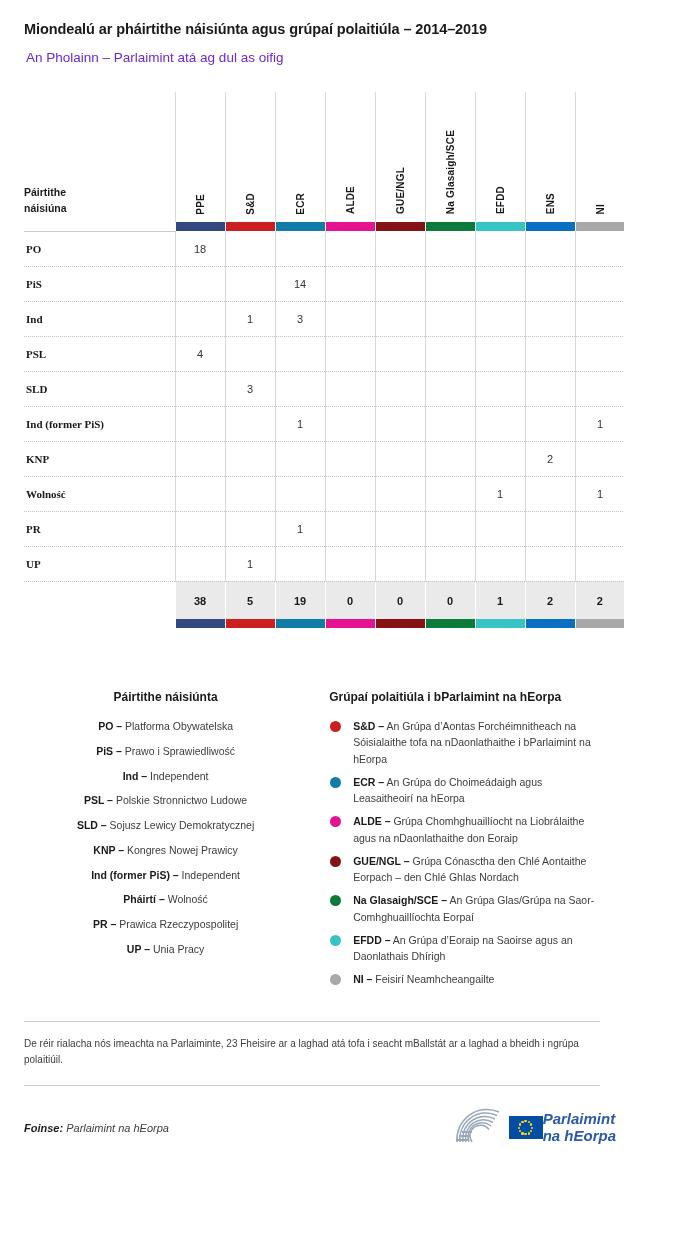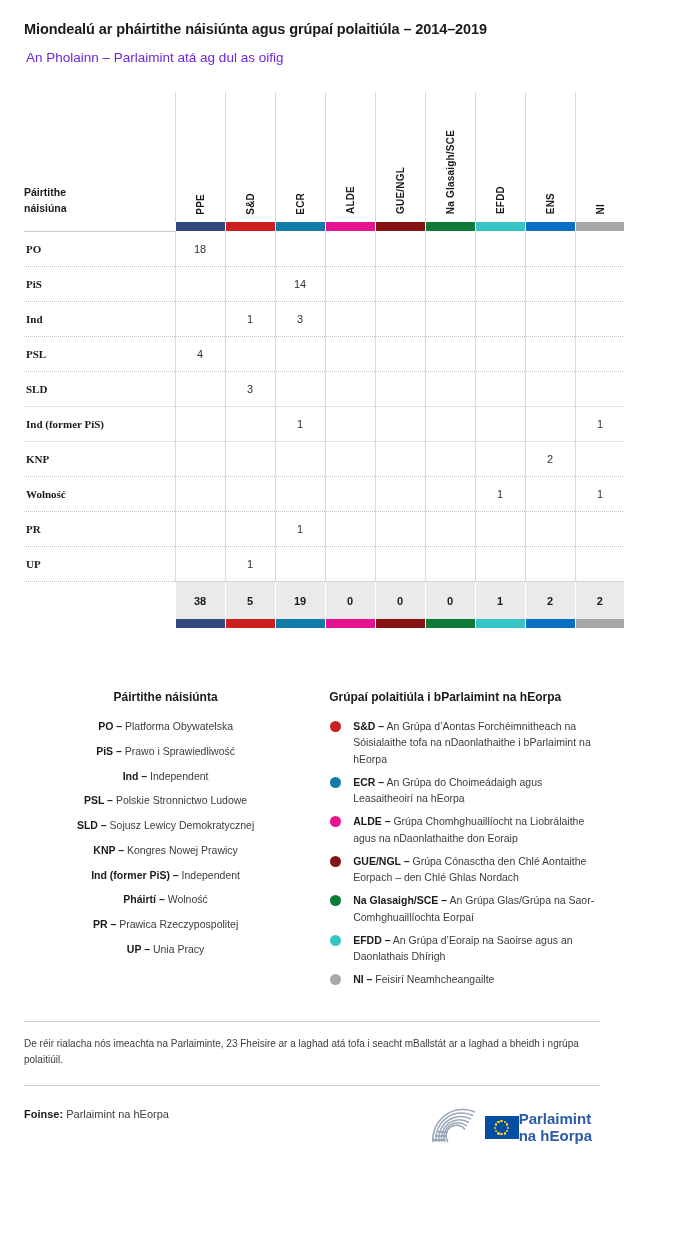--- a/index.html
+++ b/index.html
@@ -167,22 +167,23 @@
   }
   .note {
     margin: 14px 24px 0 24px;
     font-size: 10px;
     color: #3c3c3c;
     line-height: 1.65;
     max-width: 648px;
   }
   .rule2 { height: 1px; background: #cfcfcf; margin: 16px 24px 0 24px; }
   .foot {
-    display: flex; justify-content: space-between;
-    margin: 22px 32px 0 24px;
+    display: flex; align-items: center; justify-content: space-between;
+    margin: 22px 8px 0 24px;
+    font-style: italic;
   }
   .source { font-size: 11px; color: #3c3c3c; }
   .source b { color: #1a1a1a; font-weight: bold; }
   .logo { display: flex; align-items: center; gap: 0; }
   .logo-txt { font-size: 15px; line-height: 1.12; color: #2b5aa8; font-weight: bold; }
   .flag { width: 34px; height: 23px; background: #034ea2; position: relative; }
   .star {
     position: absolute; width: 2.4px; height: 2.4px; background: #ffd617; border-radius: 50%;
   }
 </style>

